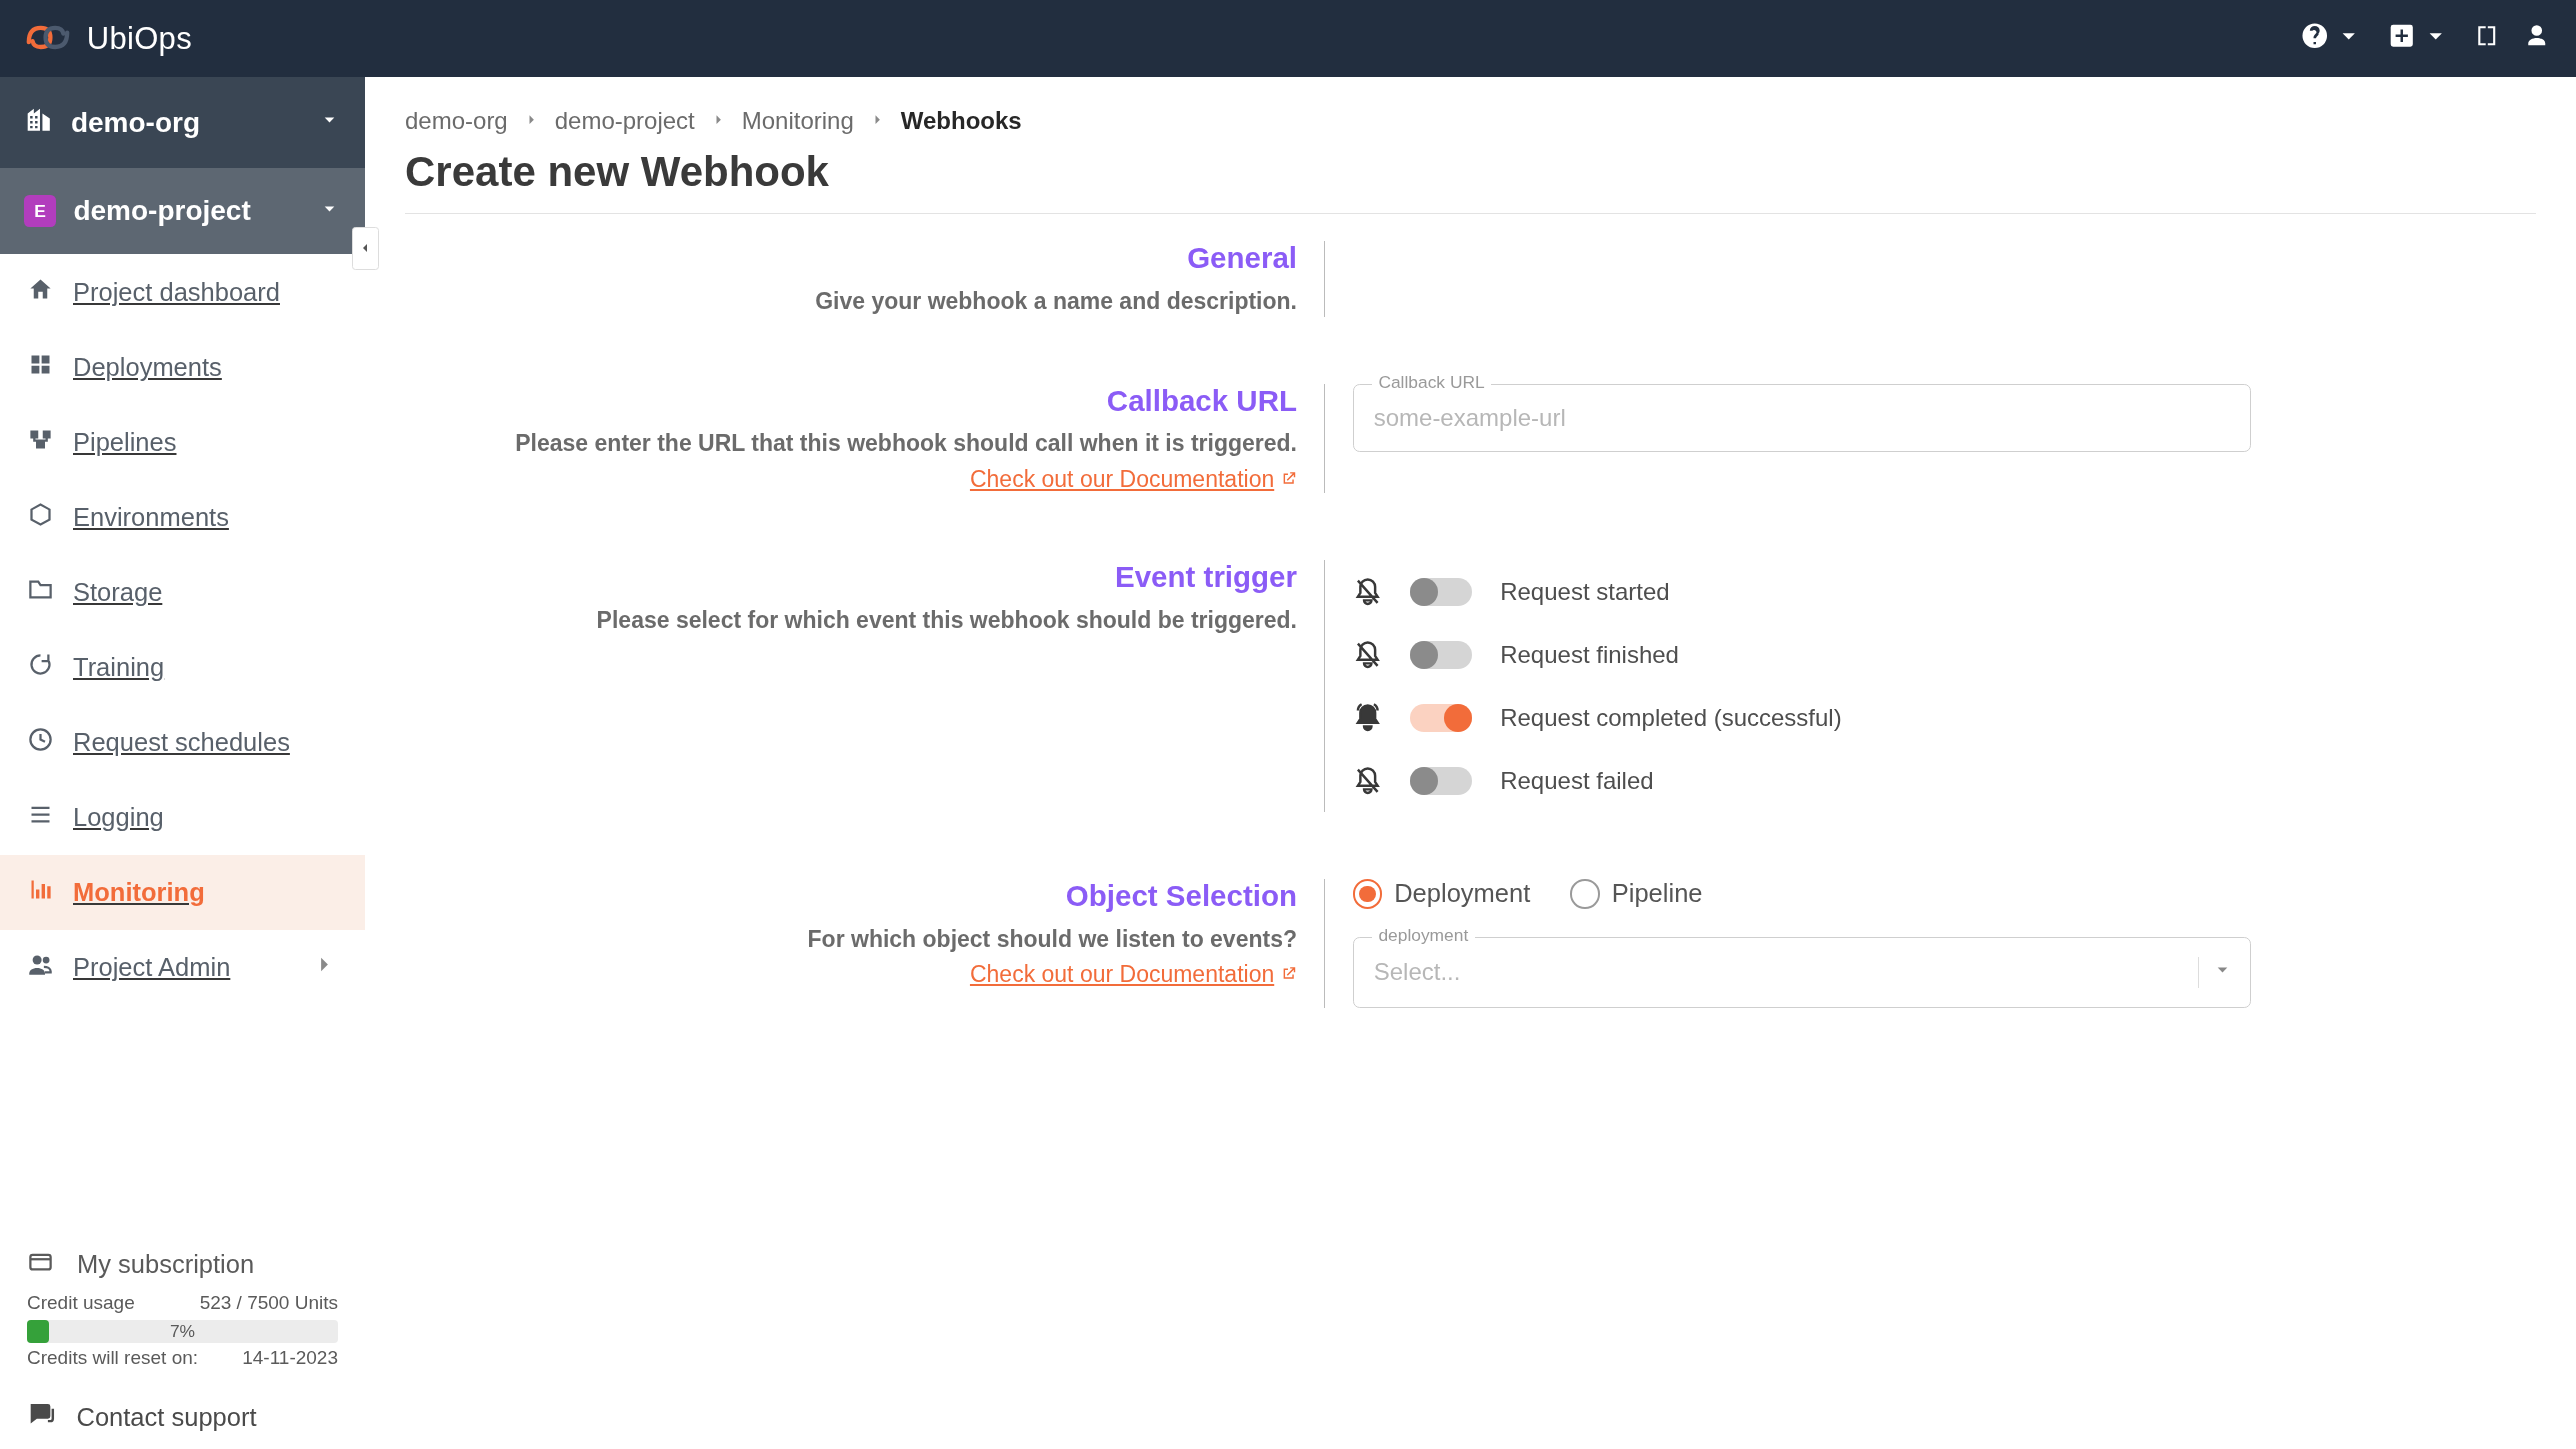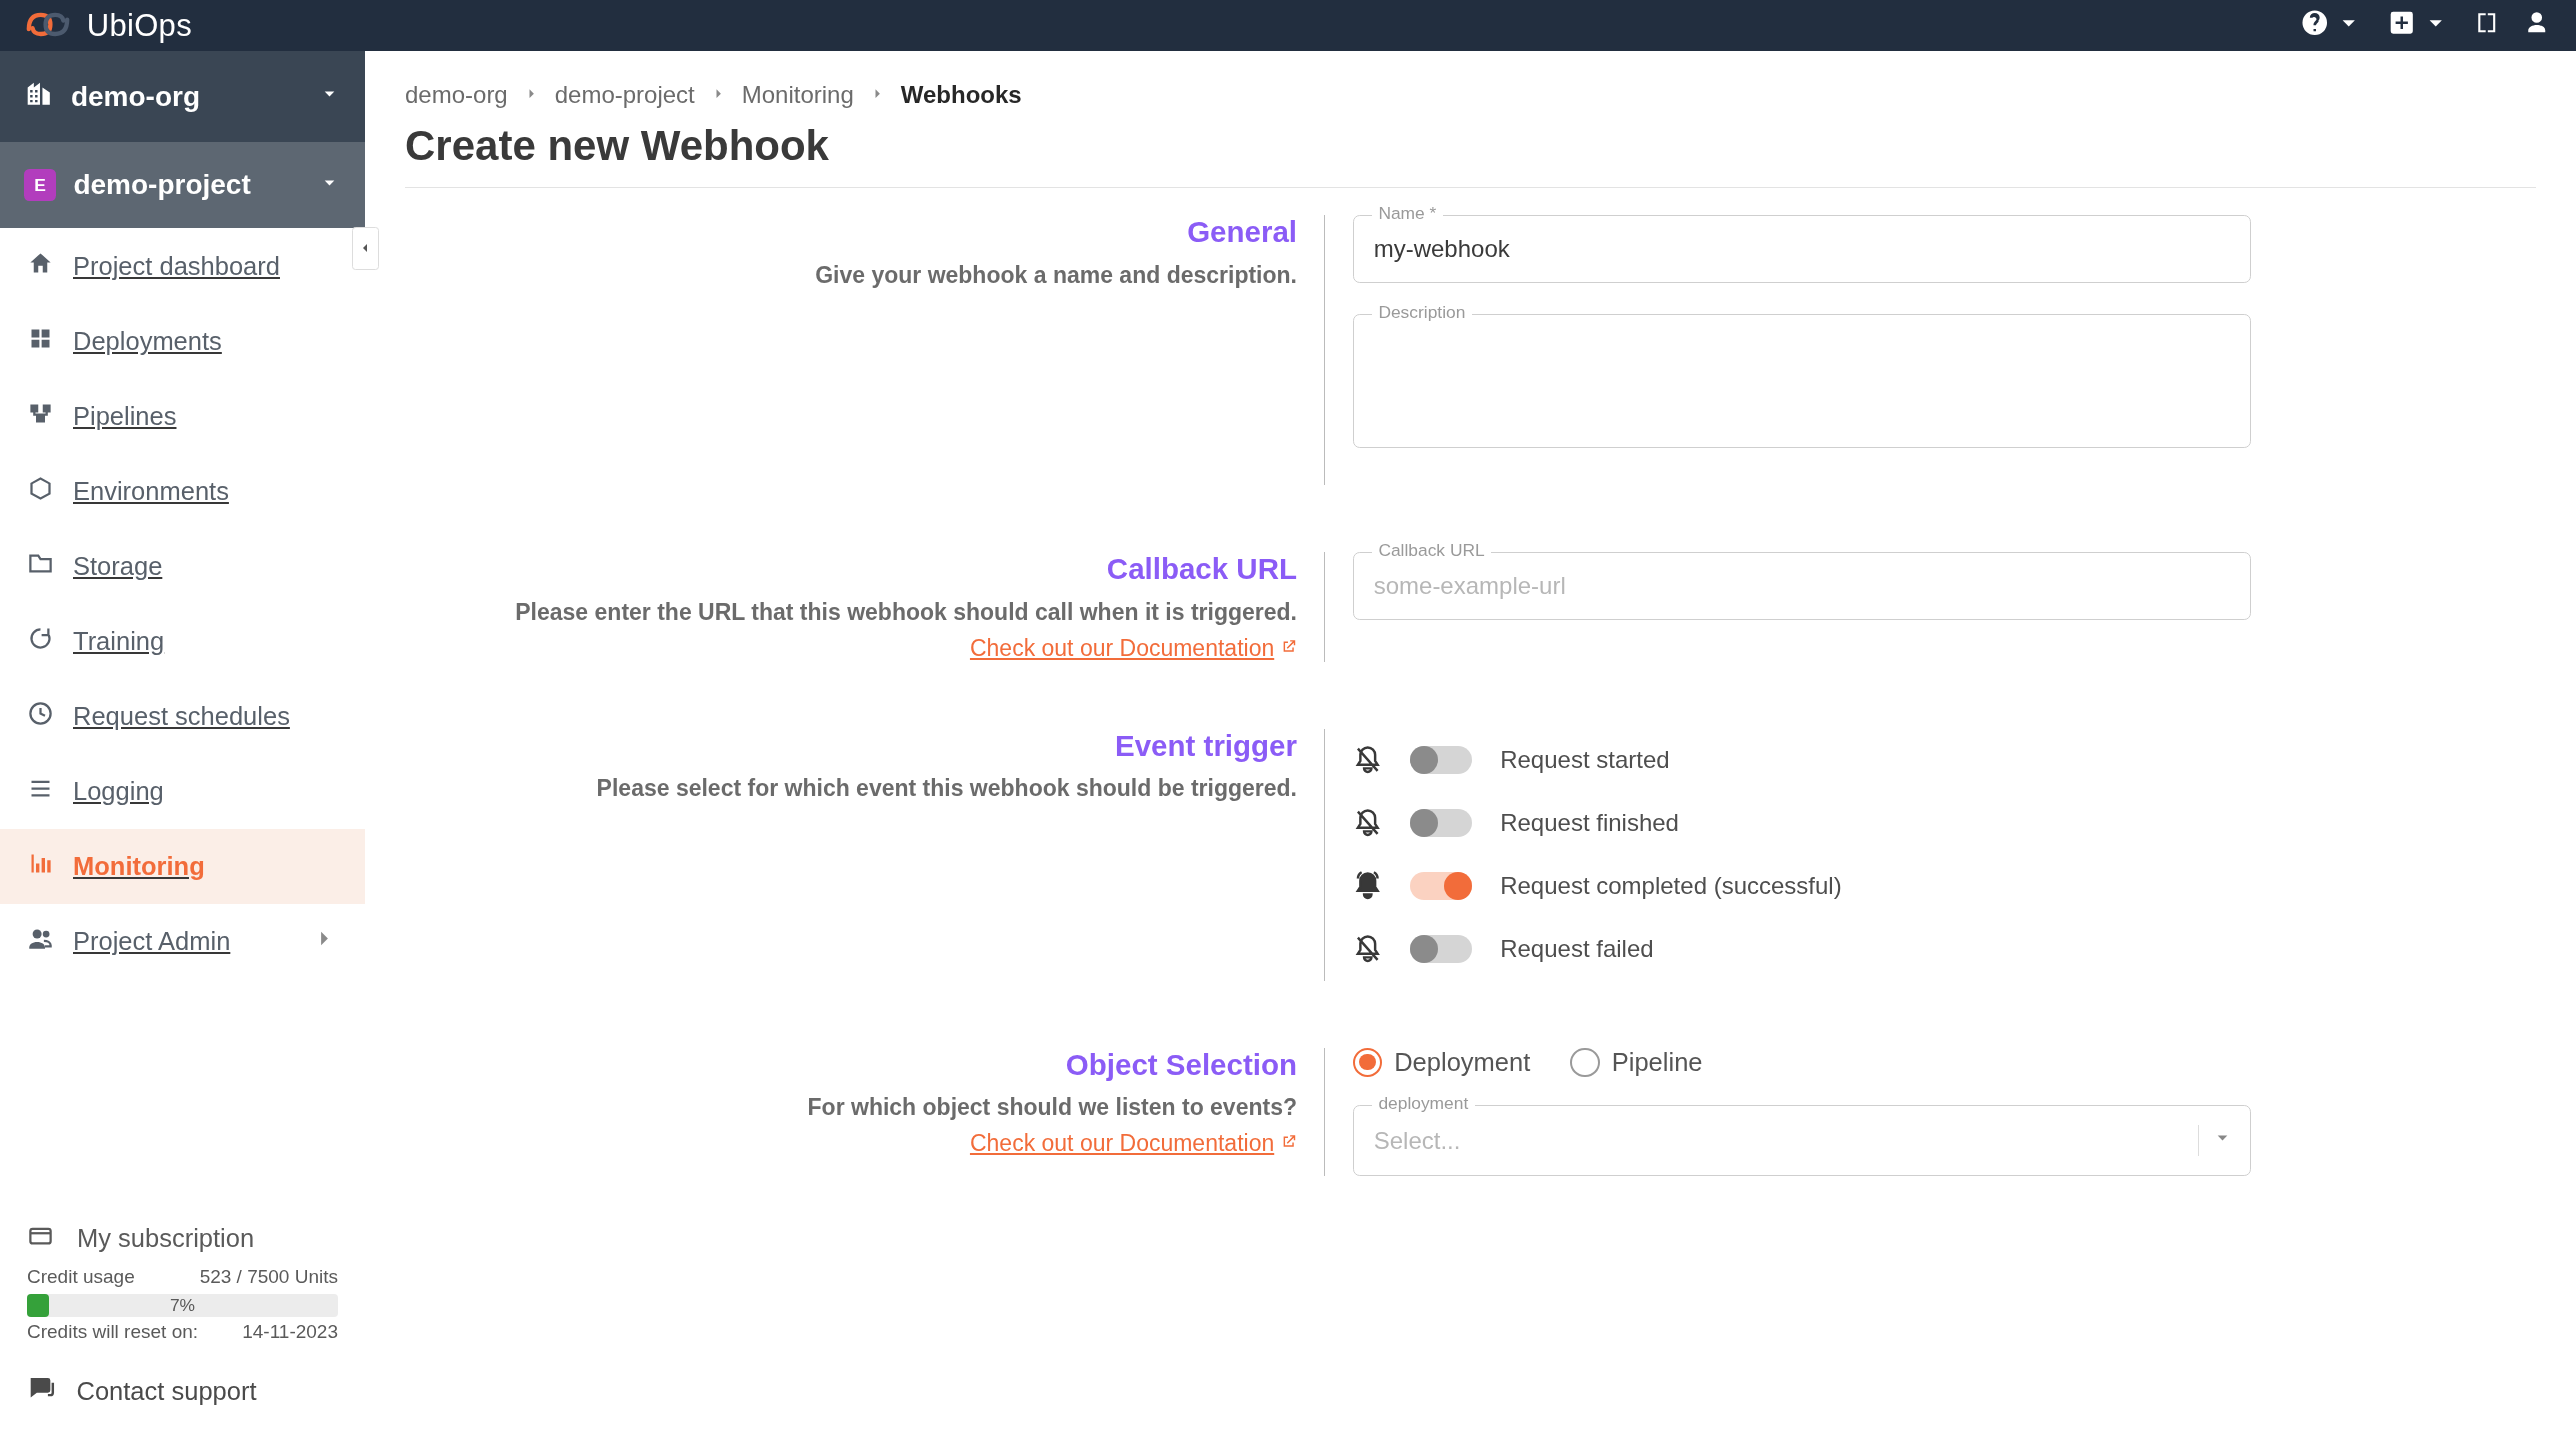--- a/index.html
+++ b/index.html
@@ -22,21 +22,21 @@
     font-family:"Segoe UI",Arial,sans-serif;
     font-size:23px;
     color:var(--text-dark);
     background:#fff;
     width:2576px;
     height:1449px;
     overflow:hidden;
   }
   
   .topbar{
-    height:51px;
+    height:77px;
     background:var(--bg-dark);
     color:#fff;
     display:flex;
     align-items:center;
     padding:0 27px 0 24px;
     position:relative;
   }
   .brand{display:flex;align-items:center;gap:14.8px;}
   .brand .logo{width:48px;height:32px;}
   .brand .name{font-size:31px;font-weight:500;letter-spacing:0.3px;}
@@ -406,30 +406,20 @@
 
     <h1 class="page-title">Create new Webhook</h1>
     <hr class="title-sep">
 
     <div class="section">
       <div class="left">
         <div class="sec-title">General</div>
         <div class="sec-desc">Give your webhook a name and description.</div>
       </div>
       <div class="divider"></div>
-      <div class="right">
-        <div class="fld">
-          <label>Name *</label>
-          <input type="text" value="my-webhook" style="">
-        </div>
-        <div class="fld">
-          <label>Description</label>
-          <textarea style=""></textarea>
-        </div>
-      </div>
     </div>
 
     <div class="section">
       <div class="left">
         <div class="sec-title">Callback URL</div>
         <div class="sec-desc">Please enter the URL that this webhook should call when it is triggered.</div>
         <a class="doc-link">
           <span>Check out our Documentation </span>
           <span><svg viewBox="0 0 24 24">
                 <path d="M14 3h7v7h-2V6.4l-8.3 8.3-1.4-1.4L17.6 5H14V3zM5 5h6v2H7v10h10v-4h2v6H5V5z"></path>

